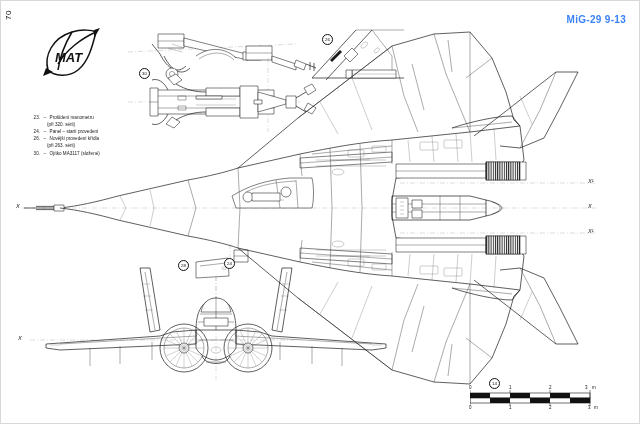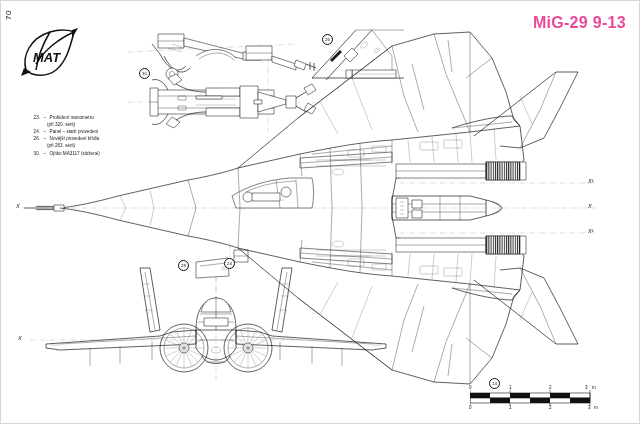--- a/index.html
+++ b/index.html
@@ -15,25 +15,25 @@
   }
   .abs{position:absolute;}
   
   .page-num{
     left:4px;top:20px;font-size:8px;color:#111;
     transform:rotate(-90deg);transform-origin:left top;
     letter-spacing:.5px;
   }
   
   .title{
-    right:14px;top:14px;font-size:16px;font-weight:bold;color:#ec4899;
+    right:14px;top:14px;font-size:10px;font-weight:bold;color:#3b82f6;
     letter-spacing:.3px;
   }
   
-  .logo{left:20px;top:26px;width:58px;height:52px;}
+  .logo{left:42px;top:26px;width:58px;height:52px;}
   
   .legend{left:28px;top:114px;font-size:4.6px;line-height:1.55;color:#1a1a1a;}
   .legend .ln{white-space:nowrap;}
   .legend .idx{display:inline-block;width:12px;text-align:right;}
   .legend .dash{display:inline-block;width:7px;text-align:center;}
   .legend .sub{padding-left:19px;display:block;}
   
   svg.draw{position:absolute;left:0;top:0;width:640px;height:424px;}
   
   .scale{left:470px;top:386px;}

